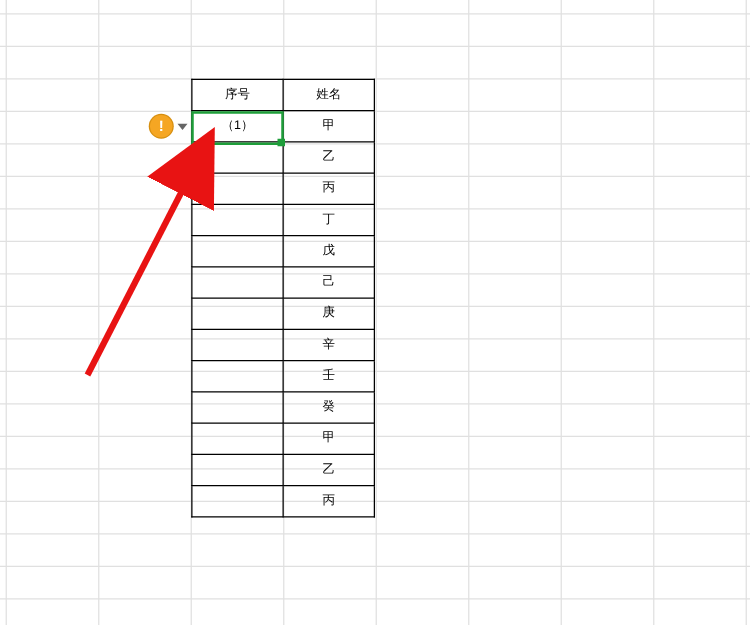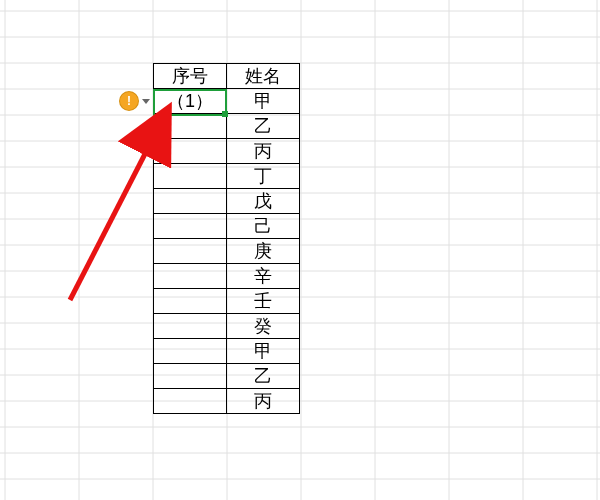--- a/index.html
+++ b/index.html
@@ -31,21 +31,21 @@
     border-collapse: collapse;
   }
   td {
     border: 1px solid #000;
     width: 72px;
     height: 24px;
     text-align: center;
     vertical-align: middle;
     padding: 0;
     line-height: 24px;
-    font-size: 18px;
+    font-size: 10px;
   }
   td.empty {
     
   }
   
   .selection {
     position: absolute;
     border: 2px solid #1e9e3a;
     box-sizing: border-box;
     pointer-events: none;

